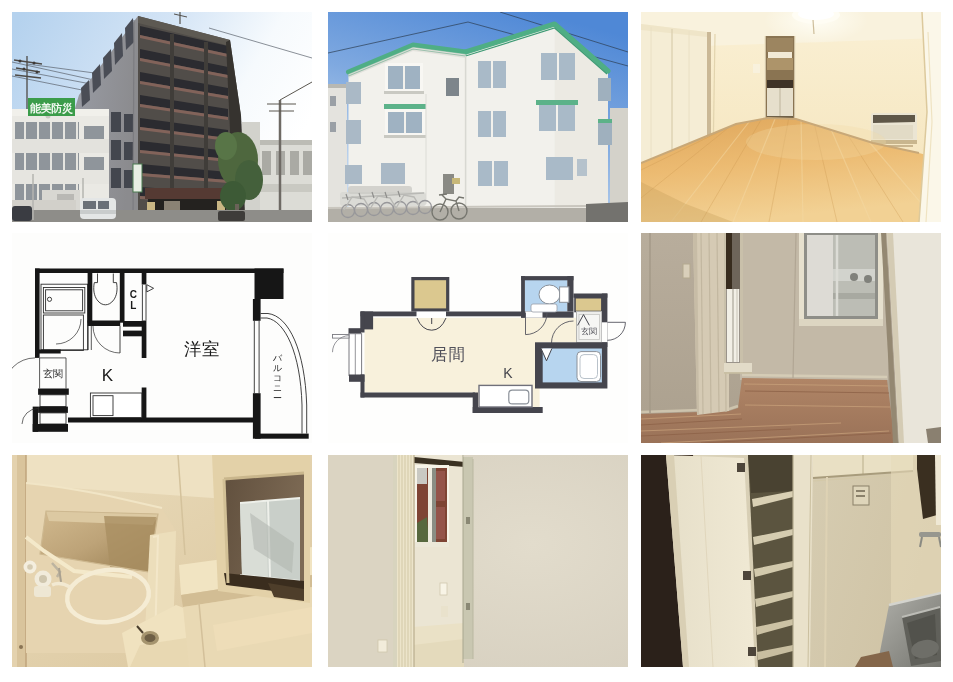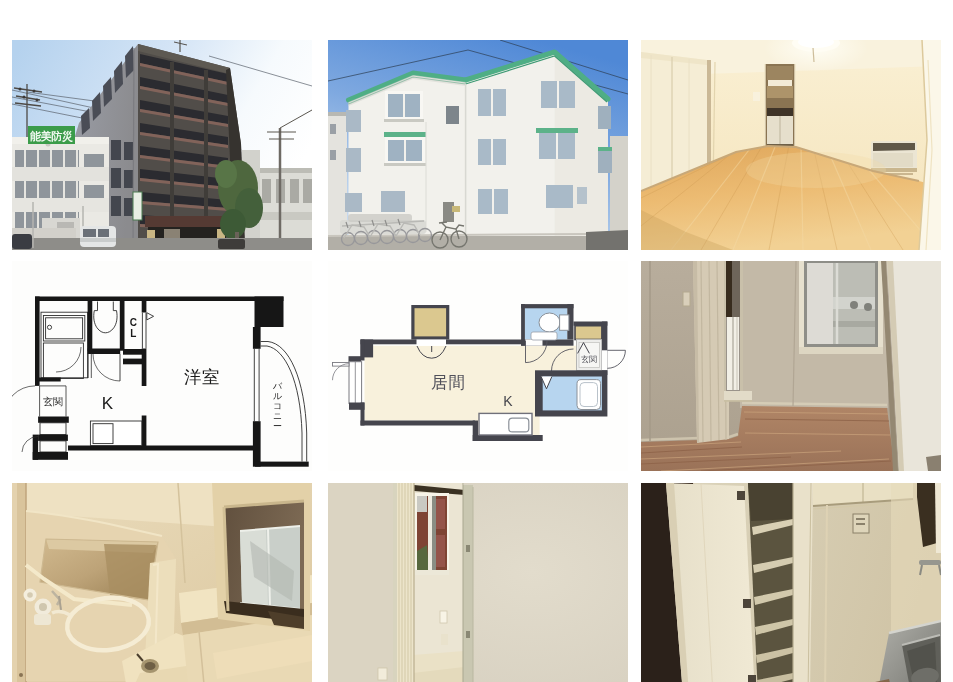--- a/index.html
+++ b/index.html
@@ -1,16 +1,16 @@
 <!DOCTYPE html>
 <html><head>
 <meta charset="utf-8">
 <style>
 html,body{margin:0;padding:0;background:#ffffff;width:953px;height:682px;overflow:hidden;font-family:"Liberation Sans",sans-serif;}
-.cell{position:absolute;margin-top:28px;}
+.cell{position:absolute;}
 svg{display:block;}
 </style>
 </head>
 <body>
 
 <div class="cell" style="left:12px;top:12px;width:300px;height:210px;">
 <svg width="300" height="210" viewBox="0 0 300 210">
 <defs>
 <linearGradient id="c1sky" x1="0" y1="0.1" x2="1" y2="0.5">
 <stop offset="0" stop-color="#b5d2ee"></stop>

